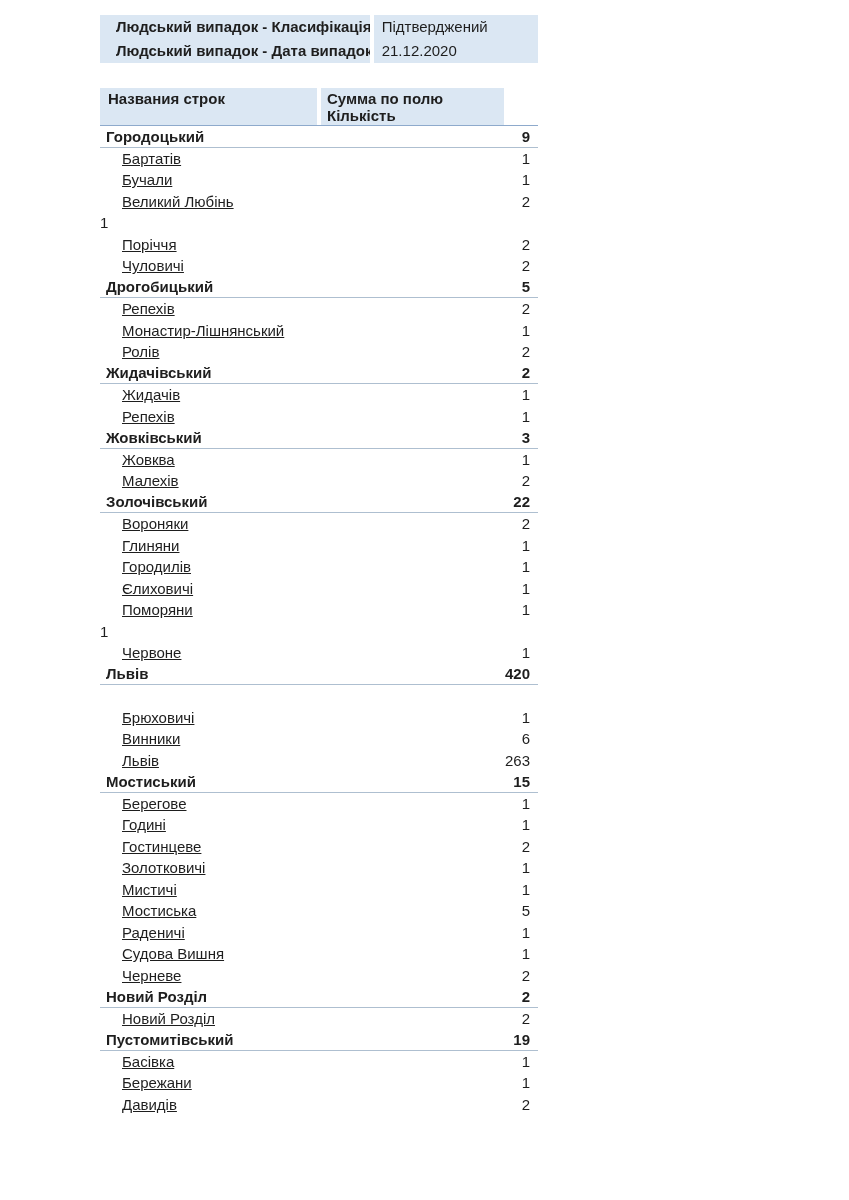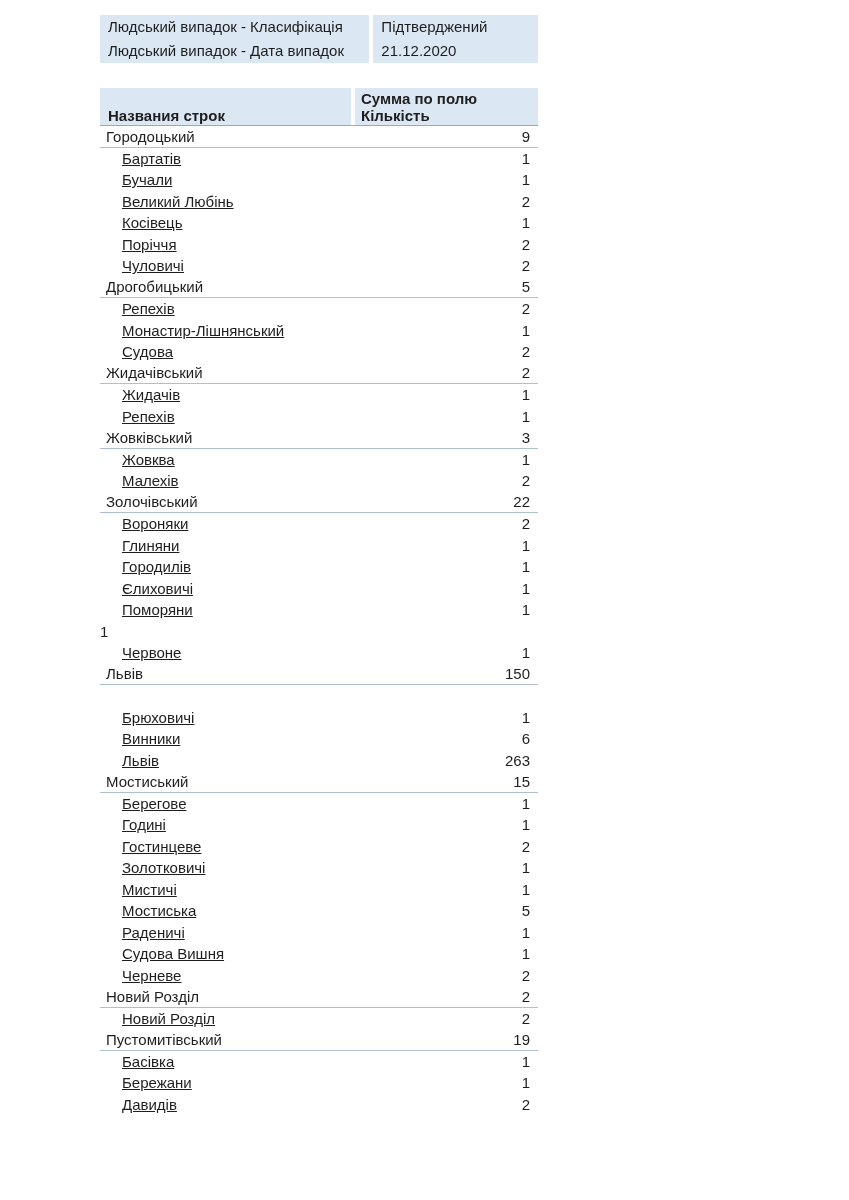--- a/index.html
+++ b/index.html
@@ -26,59 +26,59 @@
   .f-row { display: flex; column-gap: 4px; }
   .f-label, .f-value {
     background: #dbe7f3;
     box-sizing: border-box;
     font-size: 15px;
     line-height: 24px;
     height: 24px;
     white-space: nowrap;
     overflow: hidden;
   }
-  .f-label { width: 300px; padding-left: 8px; }
+  .f-label { width: 300px; padding-left: 16px; font-weight: bold; }
   .f-value { width: 183px; padding-left: 8px; }
   
   .header-block {
     display: flex;
     column-gap: 4px;
     border-bottom: 1px solid #8eaacc;
     height: 37px;
     box-sizing: content-box;
   }
   .h-rows, .h-values {
     background: #dbe7f3;
     box-sizing: border-box;
     font-weight: bold;
     font-size: 15px;
   }
   .h-rows {
-    width: 251px;
+    width: 217px;
     padding-left: 8px;
     display: flex;
     align-items: flex-end;
-    padding-bottom: 1px;
+    padding-bottom: 18px;
   }
   .h-values {
     width: 183px;
     padding: 2px 8px 0 6px;
     line-height: 17px;
   }
   
   .pivot-body { width: 438px; }
   .row {
     display: flex;
     align-items: center;
     height: 21.5px;
     box-sizing: border-box;
     font-size: 15px;
   }
   .row.group {
-    font-weight: normal;
+    font-weight: bold;
     border-bottom: 1px solid #aebfd0;
   }
   .row.blank { }
   .row .lbl {
     flex: 1;
     white-space: nowrap;
     overflow: hidden;
   }
   .row.group .lbl { padding-left: 6px; }
   .row.item  .lbl { padding-left: 22px; text-decoration: underline; }
@@ -120,21 +120,20 @@
       </div>
       <div class="row item">
         <div class="lbl">Бучали</div>
         <div class="val">1</div>
       </div>
       <div class="row item">
         <div class="lbl">Великий Любінь</div>
         <div class="val">2</div>
       </div>
       <div class="row item">
-        <div class="lbl">Косівець</div>
         <div class="val">1</div>
       </div>
       <div class="row item">
         <div class="lbl">Поріччя</div>
         <div class="val">2</div>
       </div>
       <div class="row item">
         <div class="lbl">Чуловичі</div>
         <div class="val">2</div>
       </div>
@@ -144,21 +143,21 @@
       </div>
       <div class="row item">
         <div class="lbl">Репехів</div>
         <div class="val">2</div>
       </div>
       <div class="row item">
         <div class="lbl">Монастир-Лішнянський</div>
         <div class="val">1</div>
       </div>
       <div class="row item">
-        <div class="lbl">Судова</div>
+        <div class="lbl">Ролів</div>
         <div class="val">2</div>
       </div>
       <div class="row group">
         <div class="lbl">Жидачівський</div>
         <div class="val">2</div>
       </div>
       <div class="row item">
         <div class="lbl">Жидачів</div>
         <div class="val">1</div>
       </div>
@@ -204,21 +203,21 @@
       </div>
       <div class="row item">
         <div class="val">1</div>
       </div>
       <div class="row item">
         <div class="lbl">Червоне</div>
         <div class="val">1</div>
       </div>
       <div class="row group">
         <div class="lbl">Львів</div>
-        <div class="val">150</div>
+        <div class="val">420</div>
       </div>
       <div class="row blank"></div>
       <div class="row item">
         <div class="lbl">Брюховичі</div>
         <div class="val">1</div>
       </div>
       <div class="row item">
         <div class="lbl">Винники</div>
         <div class="val">6</div>
       </div>

